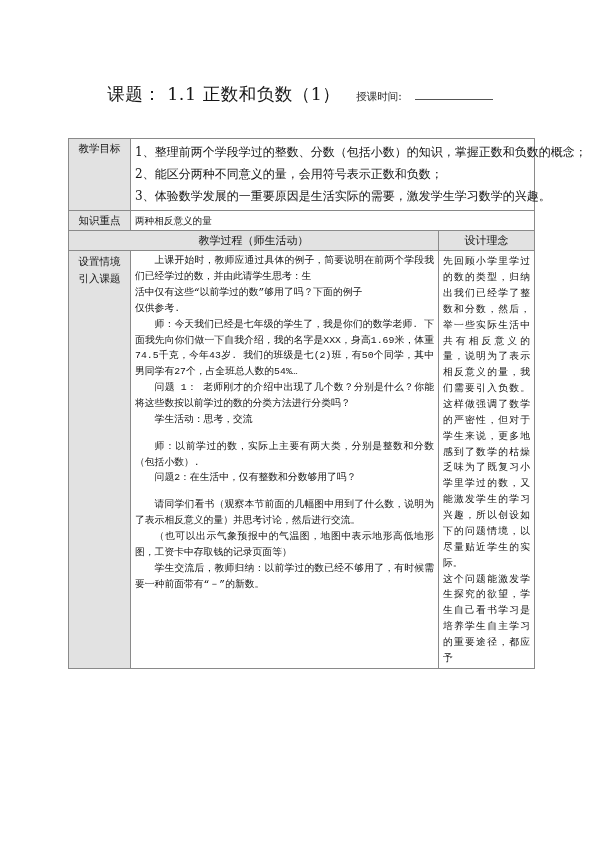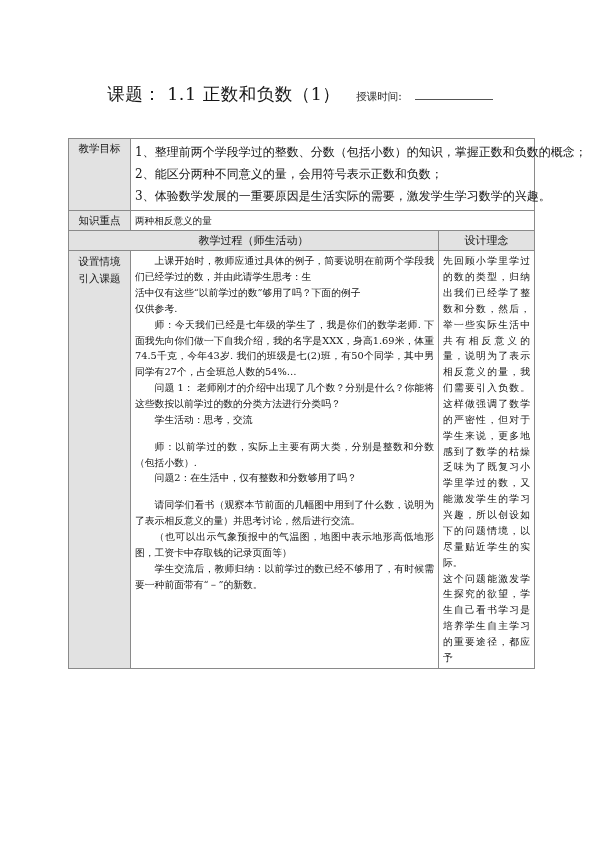--- a/index.html
+++ b/index.html
@@ -106,20 +106,21 @@
     font-size: 9.8px;
     line-height: 1.62;
     padding: 3px 6px 6px 7px;
     text-align: justify;
     text-justify: inter-ideograph;
     color: #141414;
   }
   .proc-cell p {
     margin: 0 0 0 0;
     text-indent: 2em;
+    font-family: Liberation Mono, monospace;
   }
   .proc-cell p.noindent { text-indent: 0; }
   .proc-cell p.gap { margin-top: 11px; }
   .idea-cell {
     font-size: 9.8px;
     line-height: 1.62;
     padding: 3px 4px 4px 5px;
     width: 96px;
     text-align: justify;
     text-justify: inter-ideograph;

